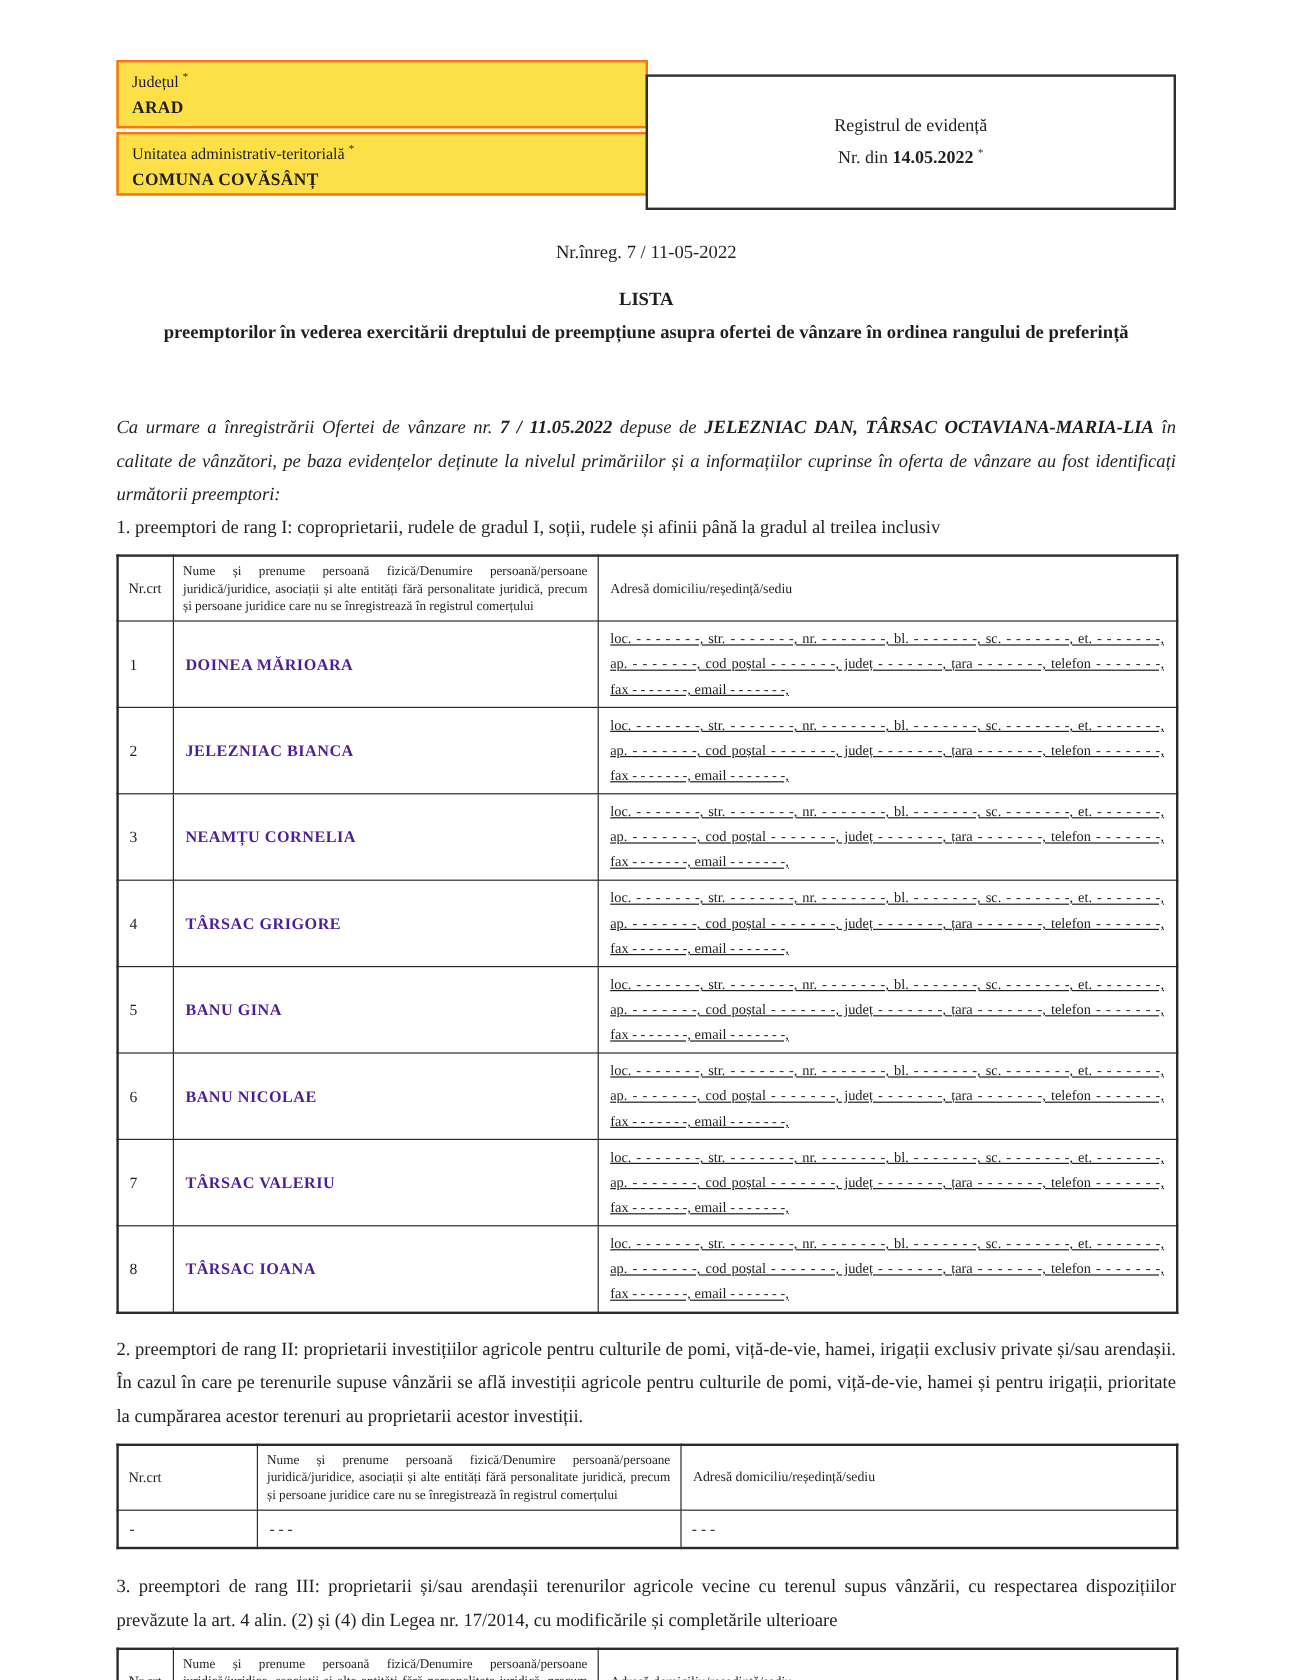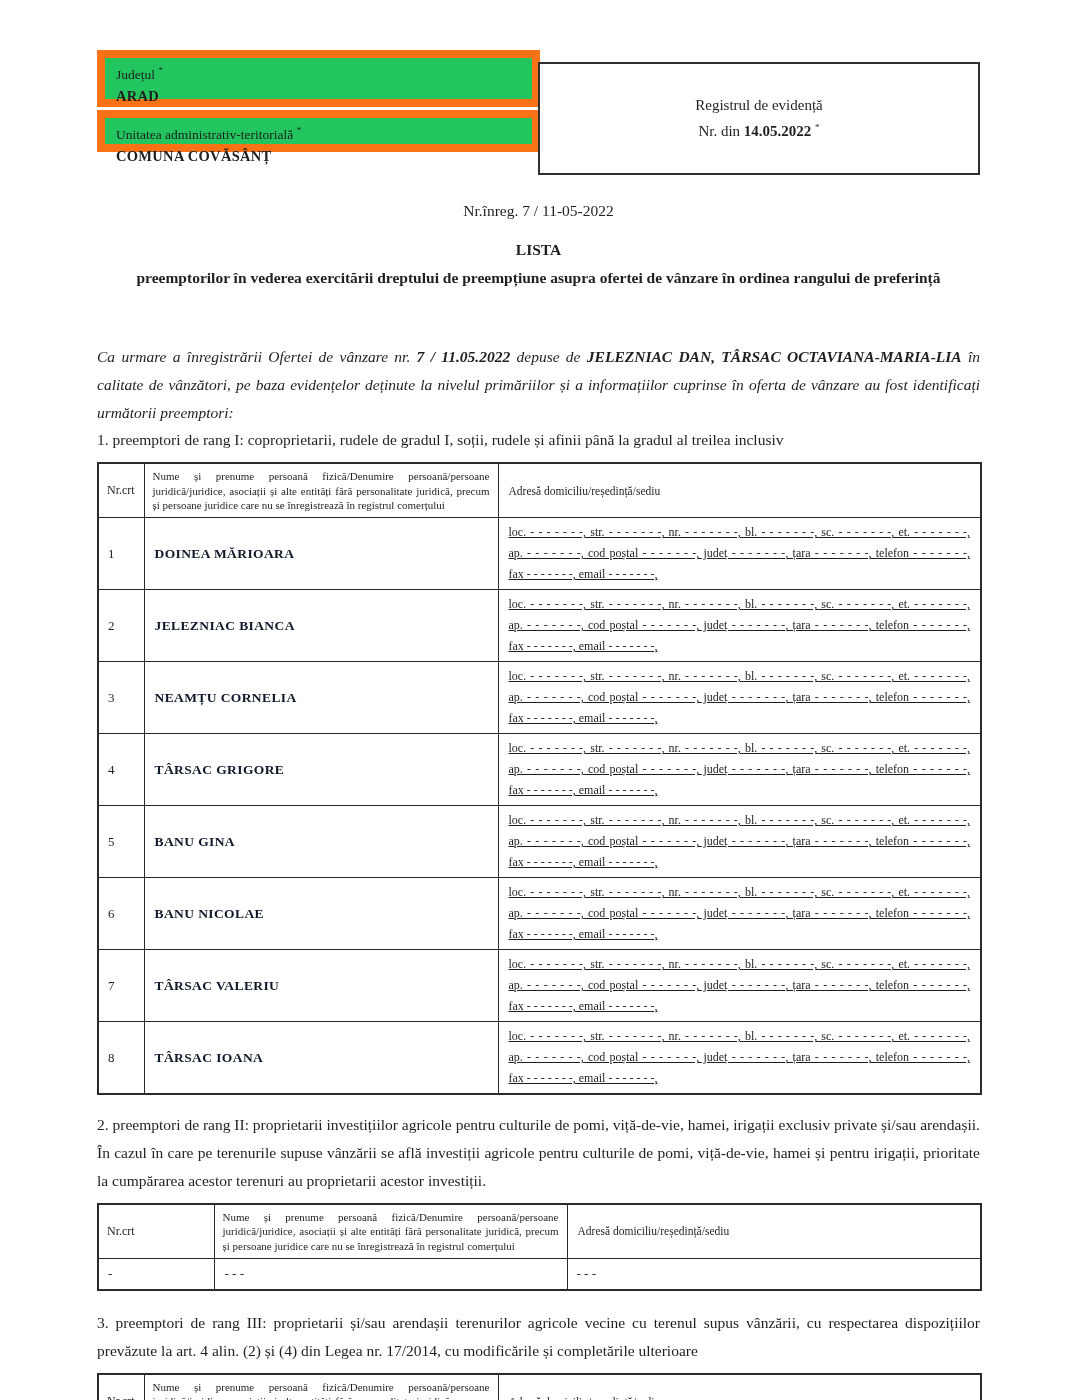--- a/index.html
+++ b/index.html
@@ -6,23 +6,23 @@
   body { background:#ffffff; }
   .page {
     position:relative; width:1079px; height:1400px; background:#fff;
     overflow:hidden; font-family:"Liberation Serif", serif; color:#1f1f1f;
   }
   .inner { padding:50px 99px 0 97px; }
 
   
   .hdr { display:grid; grid-template-columns:443px 440px; }
   .hdr-left { display:flex; flex-direction:column; gap:3px; height:113px; }
-  .hcell { border:8px solid #f97316; padding:7px 11px 6px; background:#22c55e; }
+  .hcell { border:2px solid #f97316; padding:7px 11px 6px; background:#fde047; }
   .hcell-top { height:57px; }
-  .hcell-bot { height:42px; }
+  .hcell-bot { height:53px; }
   .hlabel { font-size:13.5px; }
   .hlabel sup, .reg sup { font-size:9px; vertical-align:super; }
   .hvalue { font-weight:bold; font-size:14.5px; margin-top:5px; letter-spacing:.3px; }
   .hdr-right {
     border:2px solid #2f2f2f; margin-left:-2px; height:113px;
     display:flex; flex-direction:column; align-items:center; justify-content:center;
     gap:8px; font-size:15px;margin-top:12px;
   }
   .bold { font-weight:bold; }
 
@@ -40,21 +40,21 @@
   table { border:2px solid #2b2b2b; }
   th { font-weight:normal; }
   .th-nr { font-size:12px; padding:4px 4px 4px 8px; }
   .th-name { font-size:11px; line-height:1.3; text-align:justify; padding:5px 8px; }
   .th-addr { font-size:11.5px; padding:4px 4px 4px 10px; }
   .t1 th, .t3 th { height:49px; }
   .t2 th { height:44px; }
 
   .t1 td { height:64px; }
   .cell-nr { font-size:13px; padding-left:9px; }
-  .cell-name { font-weight:bold; font-size:13.5px; letter-spacing:.4px; padding-left:10px; color:#0f172a; }
+  .cell-name { font-weight:bold; font-size:13.5px; letter-spacing:.4px; padding-left:10px; color:#4c1d95; }
   .cell-addr { font-size:12px; line-height:21px; padding:4px 10px;text-decoration:underline; }
   .addr-line { display:block; }
   .just { text-align:justify; text-align-last:justify; }
 
   .t2 td { height:32px; font-size:13px; padding-left:9px; }
   .t2 .cell-name2 { padding-left:10px; }
 
   
   .t3 { border-bottom:none; }
 </style>

